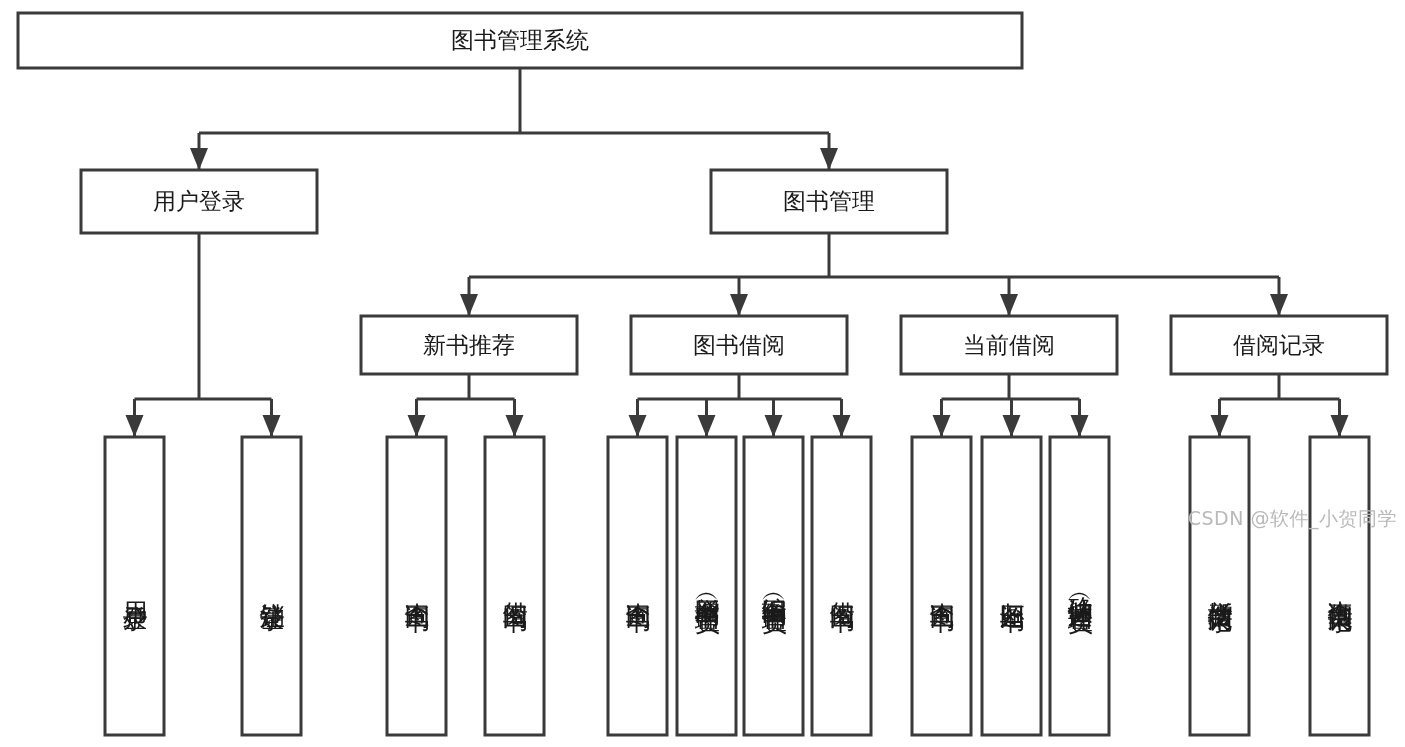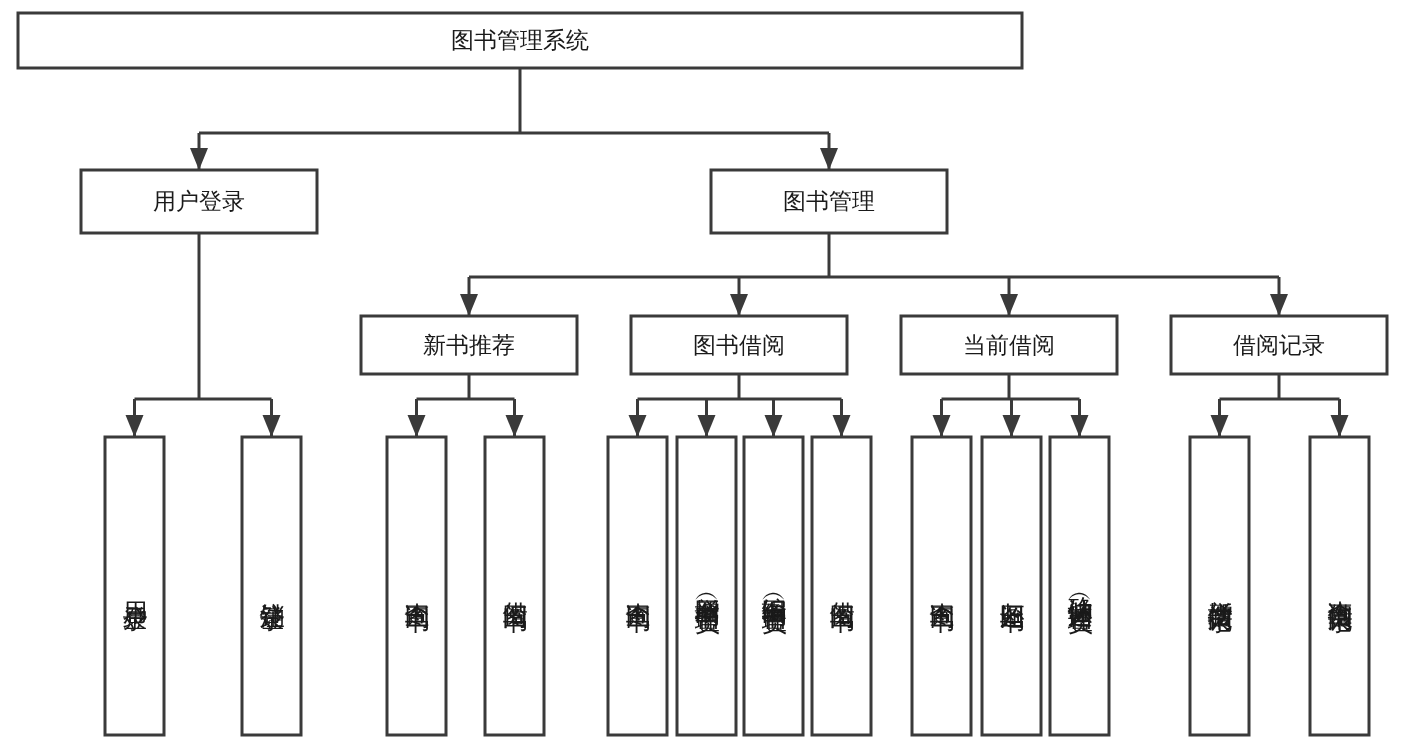--- a/index.html
+++ b/index.html
@@ -215,14 +215,15 @@
         <span class="vlabel-text">确认归还（管理员）</span>
       </div>
       <div class="vlabel-wrap" style="left: 1190px; top: 437px; width: 59px; height: 298px;">
         <span class="vlabel-text">新增借阅记录</span>
       </div>
       <div class="vlabel-wrap" style="left: 1310px; top: 437px; width: 59px; height: 298px;">
         <span class="vlabel-text">查询借阅记录</span>
       </div>
     </div>
 
+  <div class="watermark">CSDN @软件_小贺同学</div>
 
 </div>
 
 </body></html>

